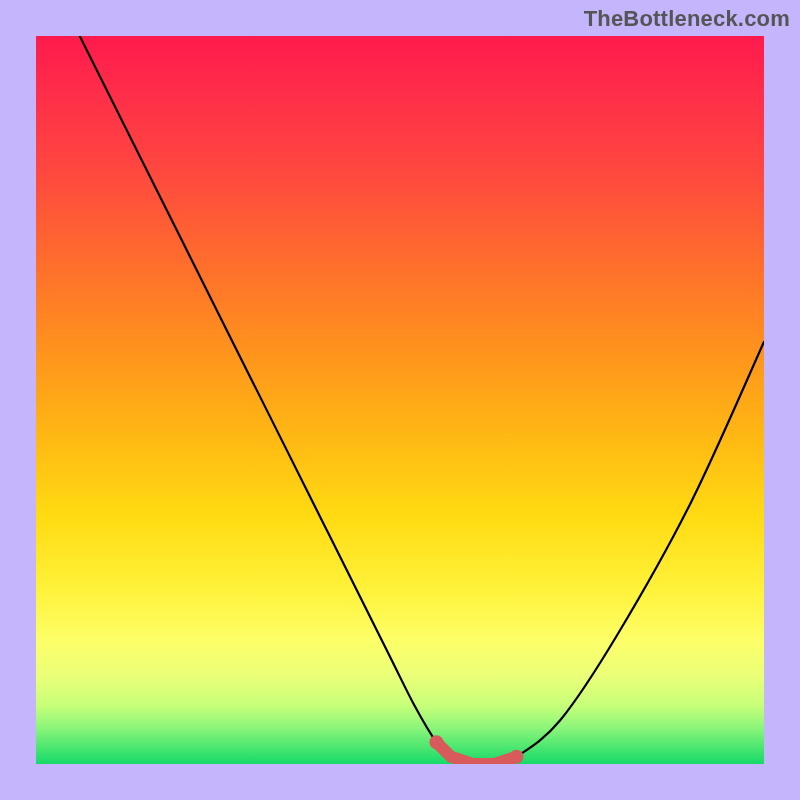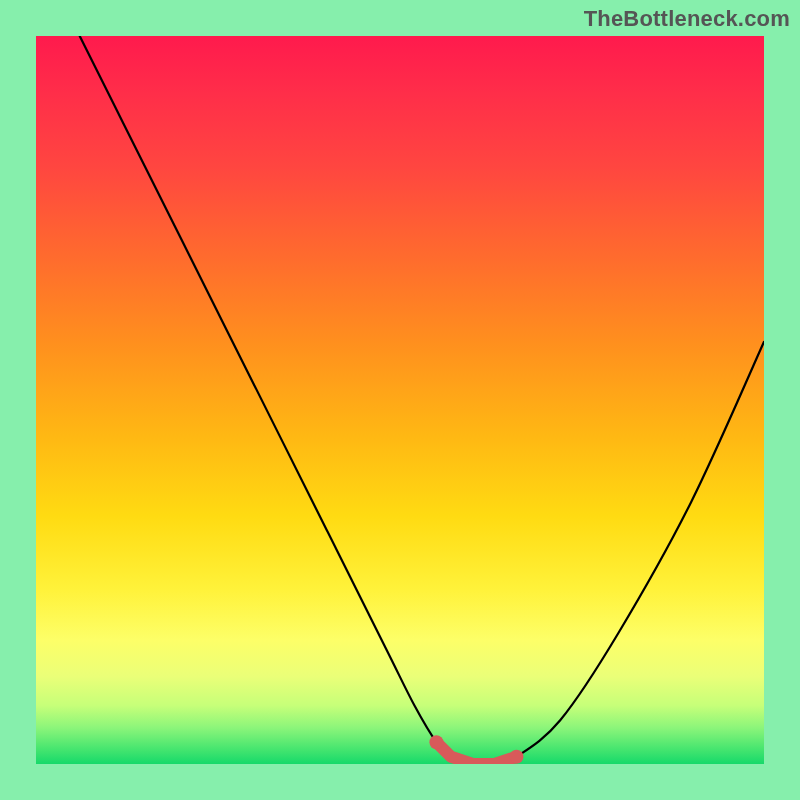--- a/index.html
+++ b/index.html
@@ -8,21 +8,21 @@
     width: 800px;
     height: 800px;
     background: #000;
     overflow: hidden;
     font-family: Arial, Helvetica, sans-serif;
   }
   .frame {
     position: relative;
     width: 800px;
     height: 800px;
-    background: #86efac;
+    background: #c4b5fd;
   }
   .watermark {
     position: absolute;
     top: 6px;
     right: 10px;
     color: #555;
     font-size: 22px;
     font-weight: 600;
     letter-spacing: 0.2px;
     z-index: 9;

